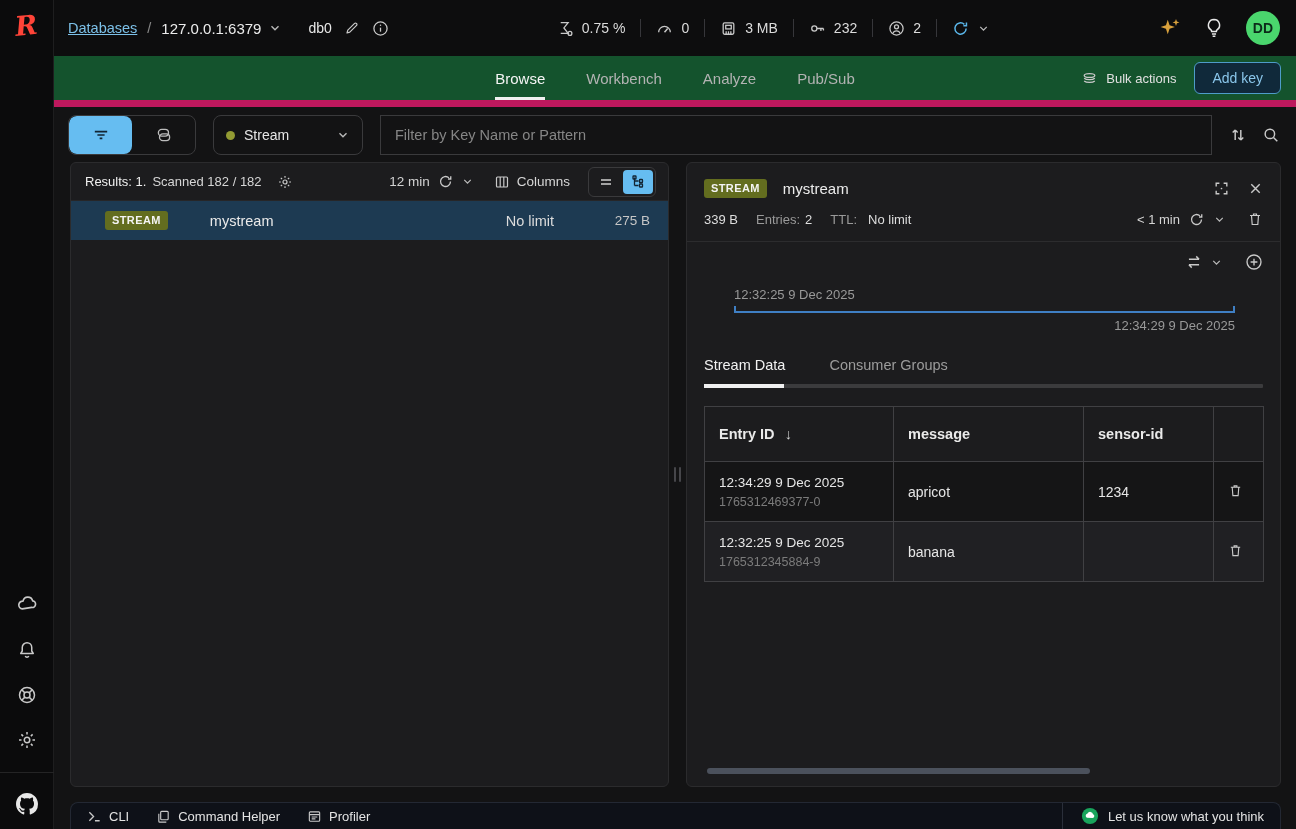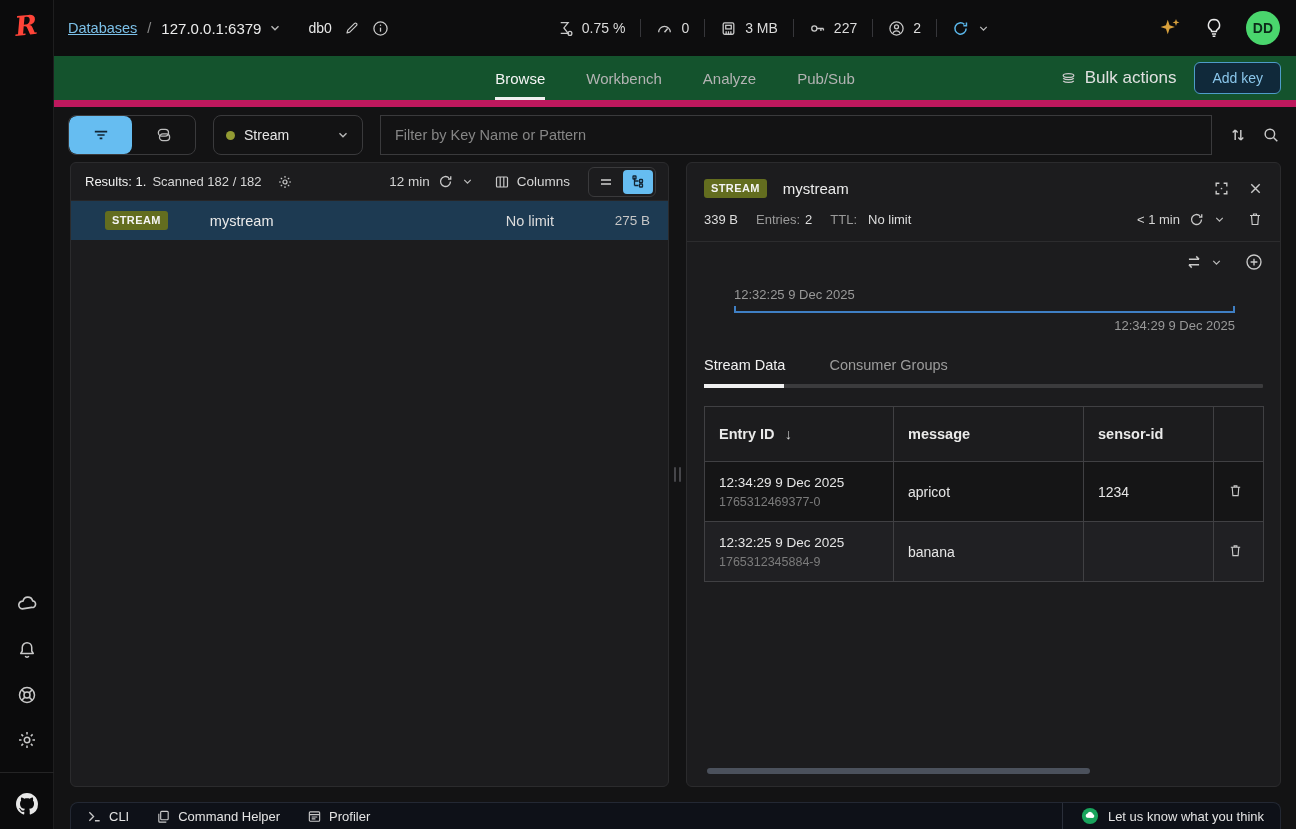--- a/index.html
+++ b/index.html
@@ -34,21 +34,21 @@
   .avatar{width:34px;height:34px;border-radius:50%;background:var(--avatar_green,#4ad66d);
     color:#0c2b1a;font-weight:bold;font-size:14px;display:flex;align-items:center;justify-content:center}
 
   
   .navbar{height:51px;background:#14532d;border-bottom:7px solid #be185d;display:flex;
     align-items:center;justify-content:center;gap:41px;position:relative;flex-shrink:0}
   .navtab{height:100%;display:flex;align-items:center;color:#b3b3b3;font-size:15px;position:relative}
   .navtab.active{color:#f5f5f5}
   .navtab.active::after{content:"";position:absolute;left:0;right:0;bottom:0;height:3px;background:#efefef}
   .nav-right{position:absolute;right:15px;display:flex;align-items:center;gap:18px}
-  .bulk{display:flex;align-items:center;gap:8px;color:#e0e0e0;font-size:17px}
+  .bulk{display:flex;align-items:center;gap:8px;color:#e0e0e0;font-size:13px}
   .addkey{height:32px;padding:0 17px;border:1px solid #4e9cc9;border-radius:6px;
     background:#10293a;color:#8ac6ea;font-size:14px;display:flex;align-items:center}
 
   
   .filterbar{display:flex;align-items:center;margin:8px 15px 0 14px;gap:17px;flex-shrink:0}
   .ftoggle{display:flex;border:1px solid #3a3a3c;border-radius:8px;height:40px;width:128px;overflow:hidden}
   .ftoggle .fbtn{flex:1;display:flex;align-items:center;justify-content:center;border-radius:8px}
   .ftoggle .fbtn.active{background:var(--accent,#66bdf1);color:#122533}
   .typesel{width:150px;height:40px;border:1px solid #3a3a3c;border-radius:8px;display:flex;
     align-items:center;gap:9px;padding:0 12px;font-size:14px;color:#e6e6e6}
@@ -233,21 +233,21 @@
           <span>3 MB</span>
         </span>
         <span class="vdiv"></span>
         <span class="stat">
           <span class="ic">
             <svg width="17" height="17" viewBox="0 0 16 16" fill="none" stroke="currentColor" stroke-width="1.2">
                 <circle cx="5" cy="8" r="2.4"></circle>
                 <path d="M7.4 8h6.2M11.2 8v2.4M13.6 8v1.8"></path>
               </svg>
           </span>
-          <span>227</span>
+          <span>232</span>
         </span>
         <span class="vdiv"></span>
         <span class="stat">
           <span class="ic">
             <svg width="17" height="17" viewBox="0 0 16 16" fill="none" stroke="currentColor" stroke-width="1.2">
                 <circle cx="8" cy="8" r="6.2"></circle>
                 <circle cx="8" cy="6.4" r="1.9"></circle>
                 <path d="M4.6 12.6a3.6 3.6 0 0 1 6.8 0"></path>
               </svg>
           </span>

